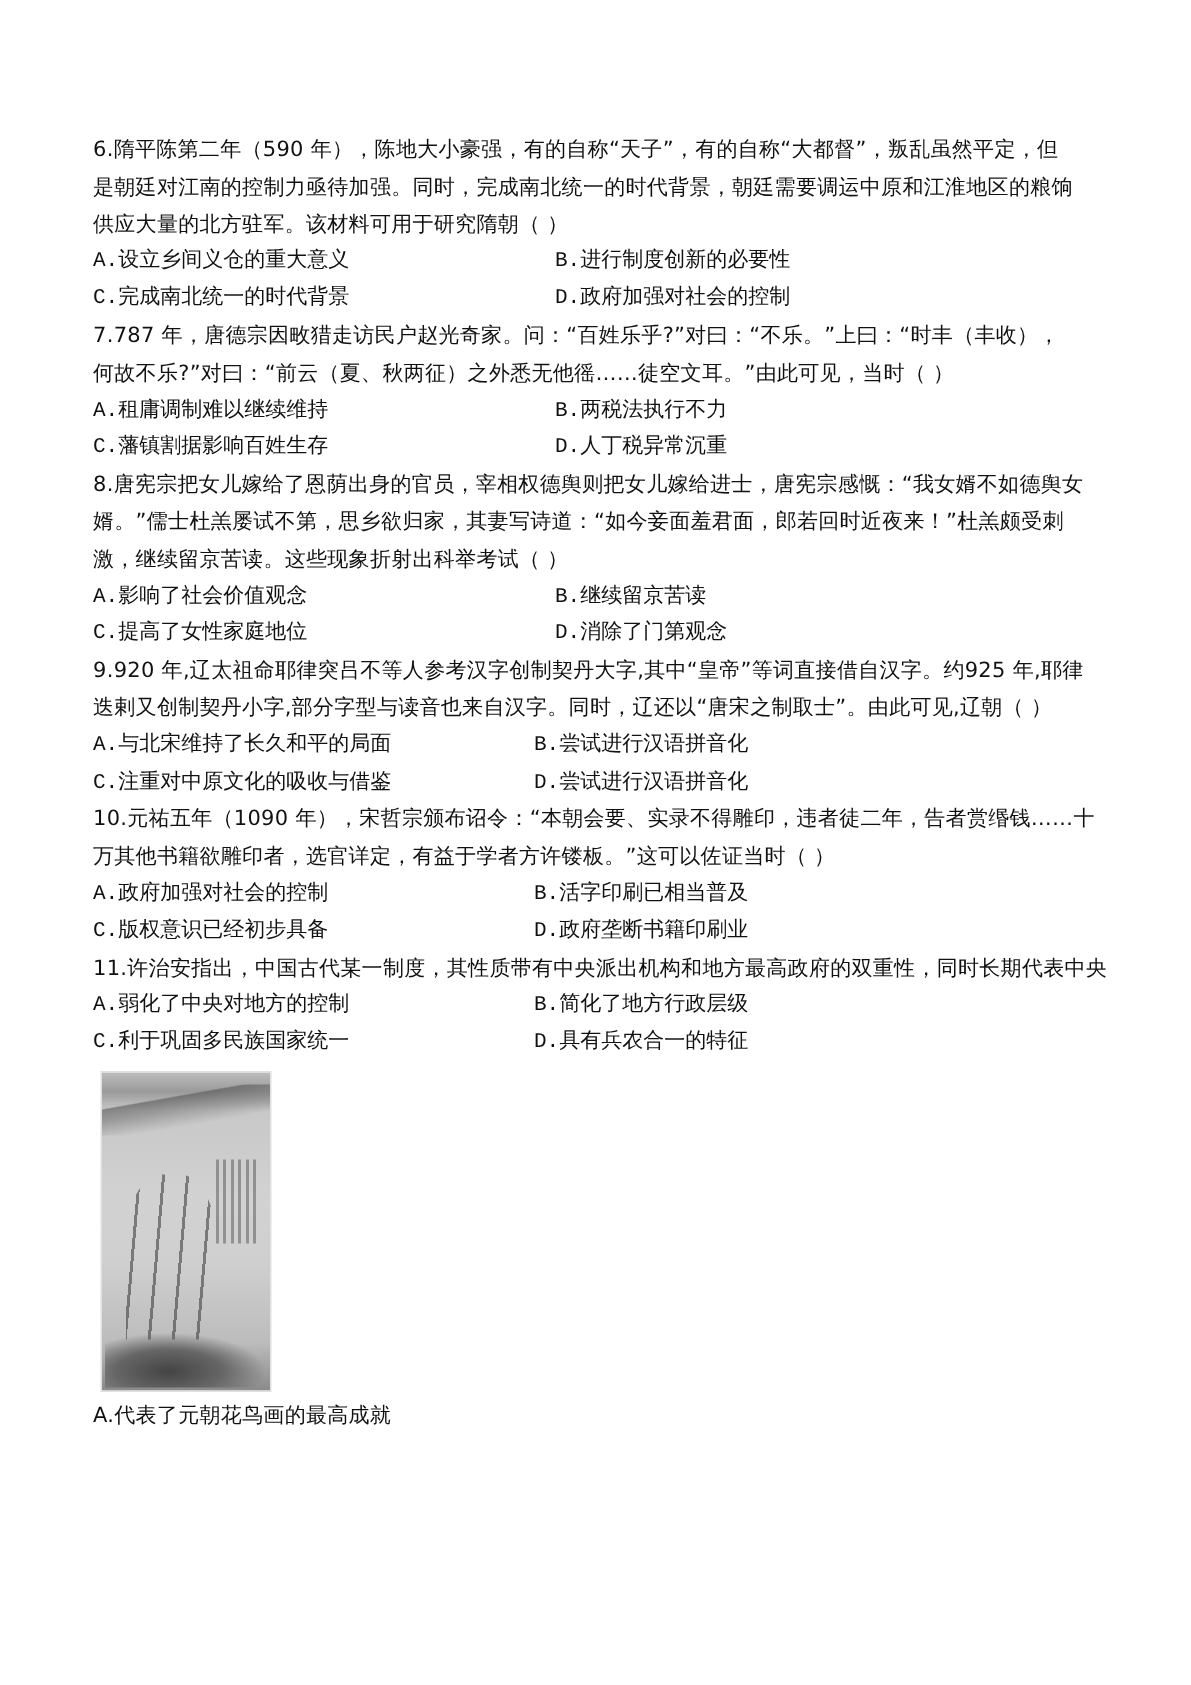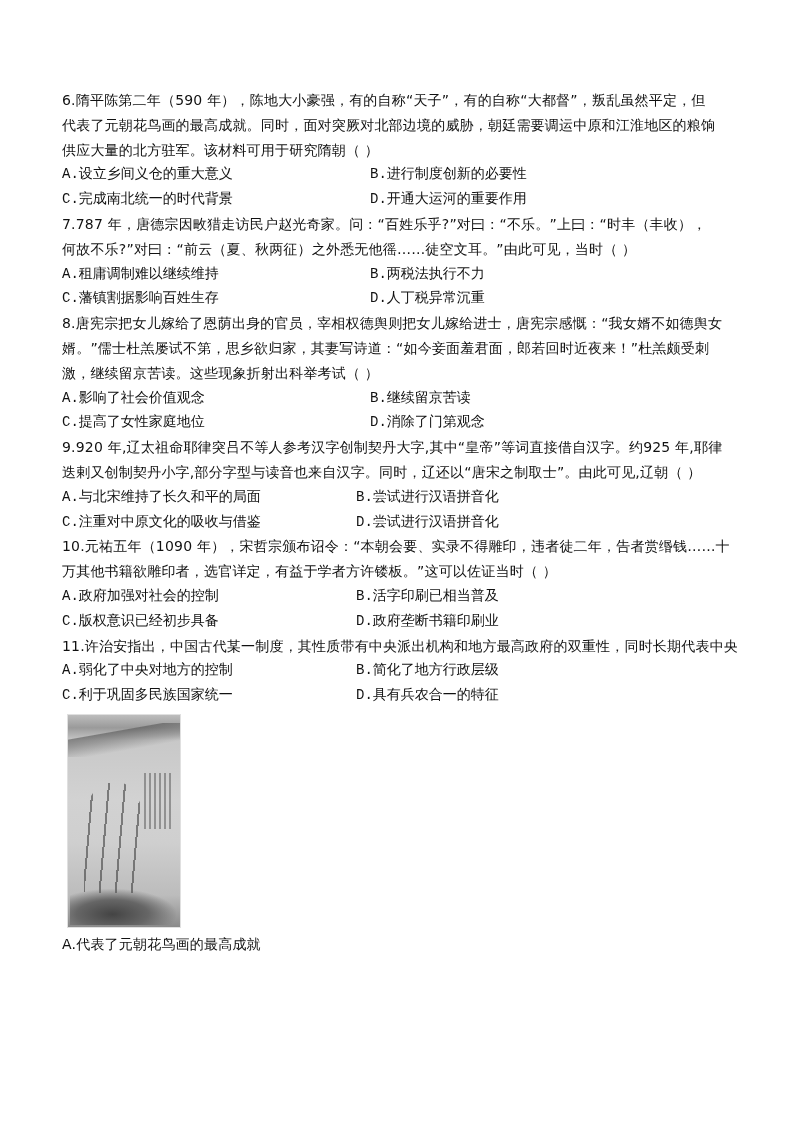--- a/index.html
+++ b/index.html
@@ -23,29 +23,29 @@
   .fig .rock { position:absolute; left:2px; right:4px; bottom:2px; height:36px;
                background: radial-gradient(ellipse at 40% 70%, #444 0%, #666 40%, transparent 72%); }
 </style>
 </head>
 <body>
 
 <div class="page">
 
   <div>
     <div class="line">6.隋平陈第二年（590 年），陈地大小豪强，有的自称“天子”，有的自称“大都督”，叛乱虽然平定，但</div>
-    <div class="line">代表了元朝花鸟画的最高成就。同时，面对突厥对北部边境的威胁，朝廷需要调运中原和江淮地区的粮饷</div>
+    <div class="line">是朝廷对江南的控制力亟待加强。同时，完成南北统一的时代背景，朝廷需要调运中原和江淮地区的粮饷</div>
     <div class="line">供应大量的北方驻军。该材料可用于研究隋朝（    ）</div>
     <div class="opts">
         <span class="opt left">A.设立乡间义仓的重大意义</span>
         <span class="opt">B.进行制度创新的必要性</span>
       </div>
     <div class="opts">
         <span class="opt left">C.完成南北统一的时代背景</span>
-        <span class="opt">D.开通大运河的重要作用</span>
+        <span class="opt">D.政府加强对社会的控制</span>
       </div>
   </div>
 
   <div>
     <div class="line">7.787 年，唐德宗因畋猎走访民户赵光奇家。问：“百姓乐乎?”对曰：“不乐。”上曰：“时丰（丰收），</div>
     <div class="line">何故不乐?”对曰：“前云（夏、秋两征）之外悉无他徭……徒空文耳。”由此可见，当时（    ）</div>
     <div class="opts">
         <span class="opt left">A.租庸调制难以继续维持</span>
         <span class="opt">B.两税法执行不力</span>
       </div>

